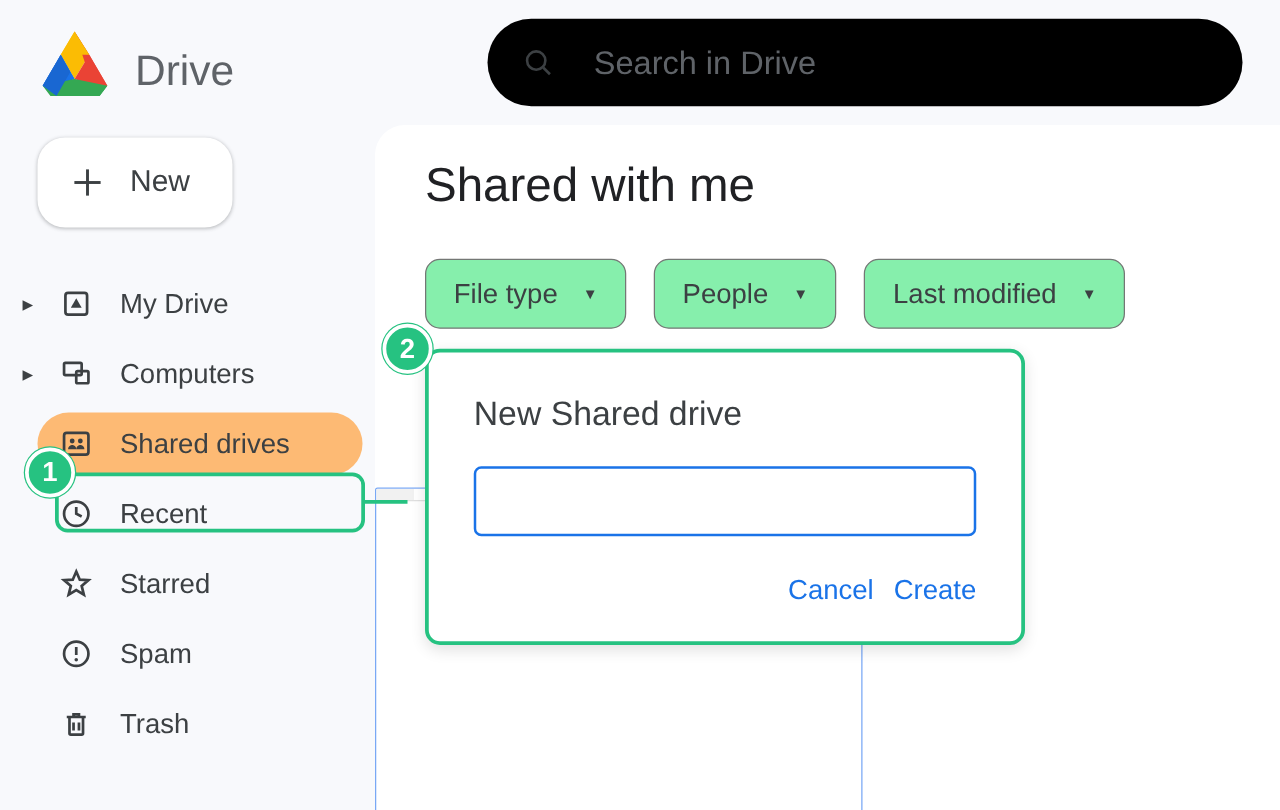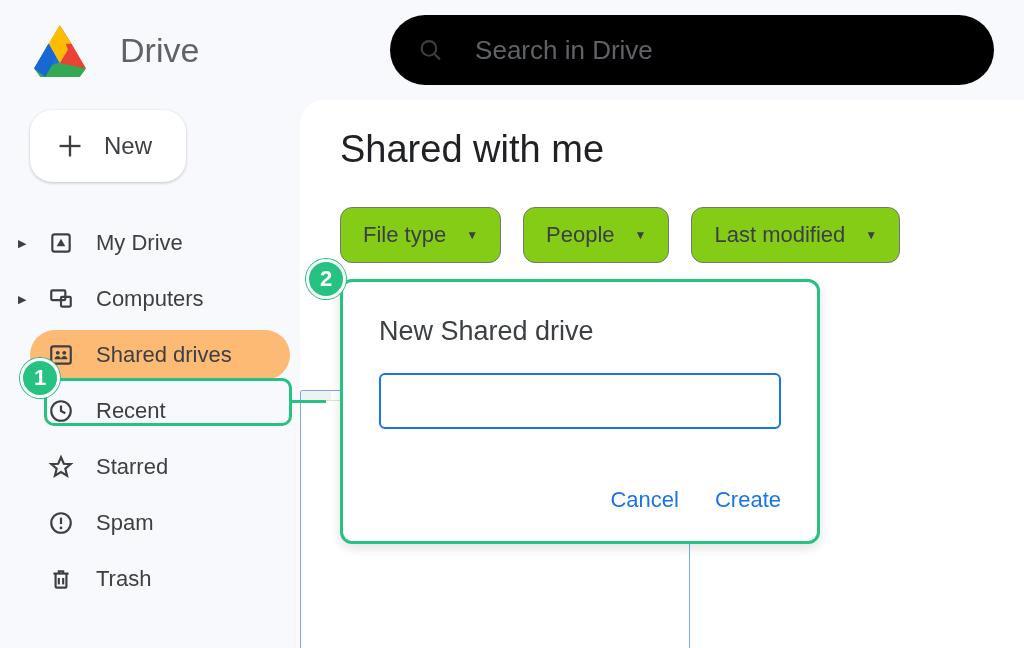--- a/index.html
+++ b/index.html
@@ -16,22 +16,22 @@
   
   .header {
     display: flex;
     align-items: center;
     height: 100px;
     padding: 0 30px;
     gap: 20px;
   }
   .brand {
     display: flex;
-    align-items: center;
-    gap: 30px;
+    align-items: flex-end;
+    gap: 18px;
     width: 340px;
   }
   .brand-name {
     font-size: 34px;
     color: #5f6368;
     font-weight: 400;
   }
   .search-bar {
     flex: 1;
     height: 70px;
@@ -115,21 +115,21 @@
   .chip {
     border: 1px solid #747775;
     border-radius: 12px;
     padding: 14px 22px;
     font-size: 22px;
     color: #3c4043;
     display: inline-flex;
     align-items: center;
     gap: 20px;
     cursor: pointer;
-    background:#84cc16;
+    background:#86efac;
   }
   .chip .caret { font-size: 12px; color:#3c4043; }
 
   .sheet-thumb {
     position:absolute;
     top:290px; left:0px;
     width:390px; height:280px;
     border:1px solid #79a8f5;
     border-radius:2px;
     background:#fff;
@@ -164,22 +164,22 @@
   .dialog-input{
     width:100%; height:56px;
     border:2px solid #1a73e8;
     border-radius:6px;
     padding:0 14px;
     font-size:20px;
     outline:none;
     font-family:inherit;
   }
   .dialog-actions{
-    display:flex; justify-content:flex-end; gap:36px;
-    margin-top:58px;
+    display:flex; justify-content:flex-end; gap:16px;
+    margin-top:30px;
     font-size:22px;
     color:#1a73e8;
     font-weight:500;
   }
   .dialog-actions span{cursor:pointer;}
 
   
   .bubble{
     position:absolute;
     width:40px;height:40px;

